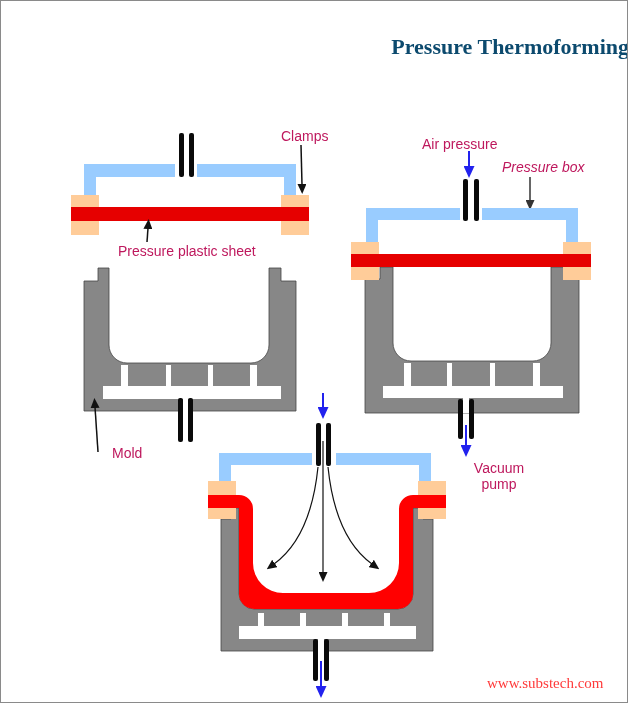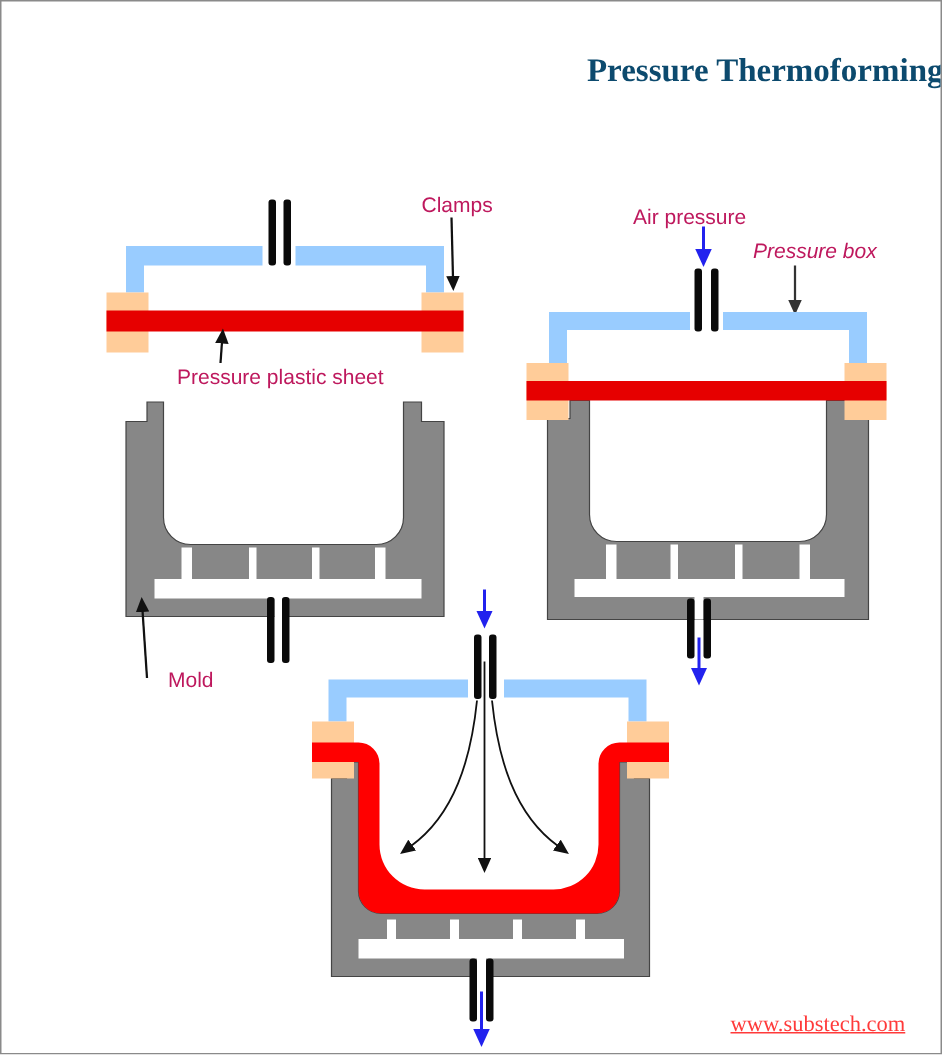--- a/index.html
+++ b/index.html
@@ -12,21 +12,21 @@
   .lbl{
     position:absolute;color:#be185d;font-size:14px;line-height:16px;
     white-space:nowrap;font-family:"Liberation Sans",sans-serif;
   }
   .title{
     position:absolute;left:0;top:33px;width:628px;text-align:right;
     font-family:"Liberation Serif",serif;font-weight:bold;font-size:22px;color:#0c4a6e;
   }
   .watermark{
     position:absolute;left:486px;top:674px;
-    font-family:"Liberation Serif",serif;font-size:15px;color:var(--watermark-red,#ff3a3a);text-decoration:underline;
+    font-family:"Liberation Serif",serif;font-size:15px;color:var(--watermark-red,#ff3a3a);
   }
   .vacuum{left:452px;top:459px;width:92px;text-align:center;white-space:normal;}
   
   .pbox{fill:var(--box-blue,#99ccff);}
   .clamp{fill:var(--clamp-tan,#ffcc99);}
   .sheet{fill:var(--sheet-red,#e60000);}
   .formed{fill:var(--formed-red,#ff0000);}
   .mold{fill:var(--mold-gray,#878787);stroke:#444;stroke-width:0.8;}
   .cut{fill:#ffffff;stroke:none;}
   .pipe{fill:#0a0a0a;}
@@ -136,15 +136,19 @@
     </g>
   </svg>
 
   <div class="title">Pressure Thermoforming</div>
 
   <div class="lbl" style="left:280px;top:127px;">Clamps</div>
   <div class="lbl" style="left:117px;top:242px;">Pressure plastic sheet</div>
   <div class="lbl" style="left:79px;top:444px;margin-left:32px;">Mold</div>
   <div class="lbl" style="left:421px;top:135px;text-align:center;">Air pressure</div>
   <div class="lbl" style="left:501px;top:158px;font-style:italic;">Pressure box</div>
+  <div class="lbl vacuum">
+    <span>Vacuum</span><br>
+    <span>pump</span>
+  </div>
 
   <div class="watermark">www.substech.com</div>
 </div>
 
 </body></html>

